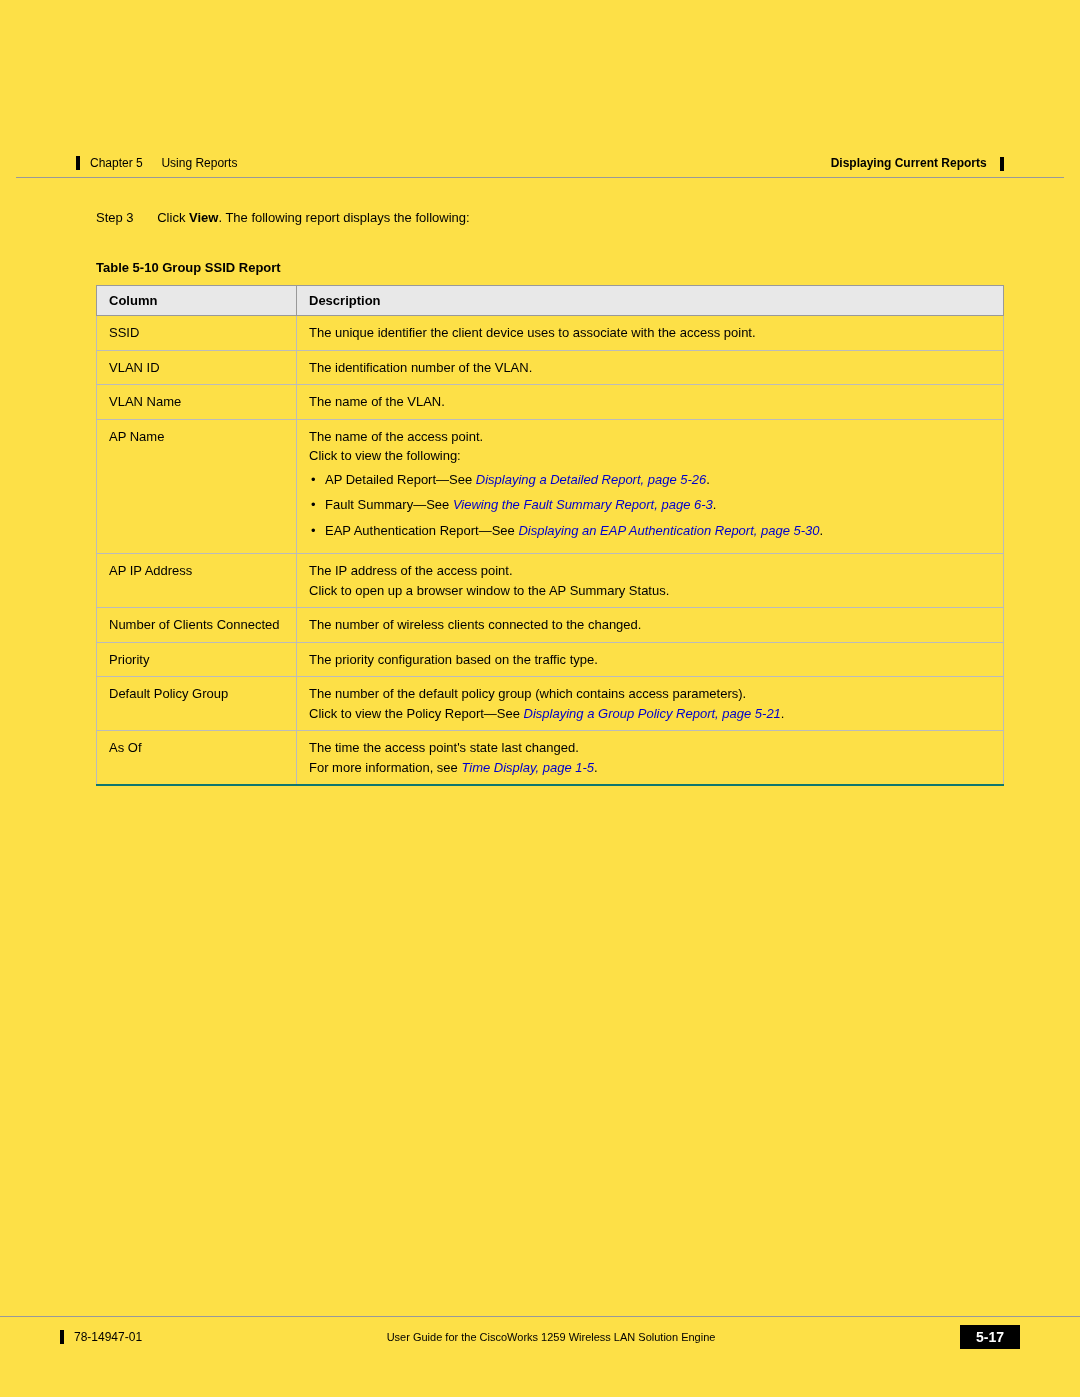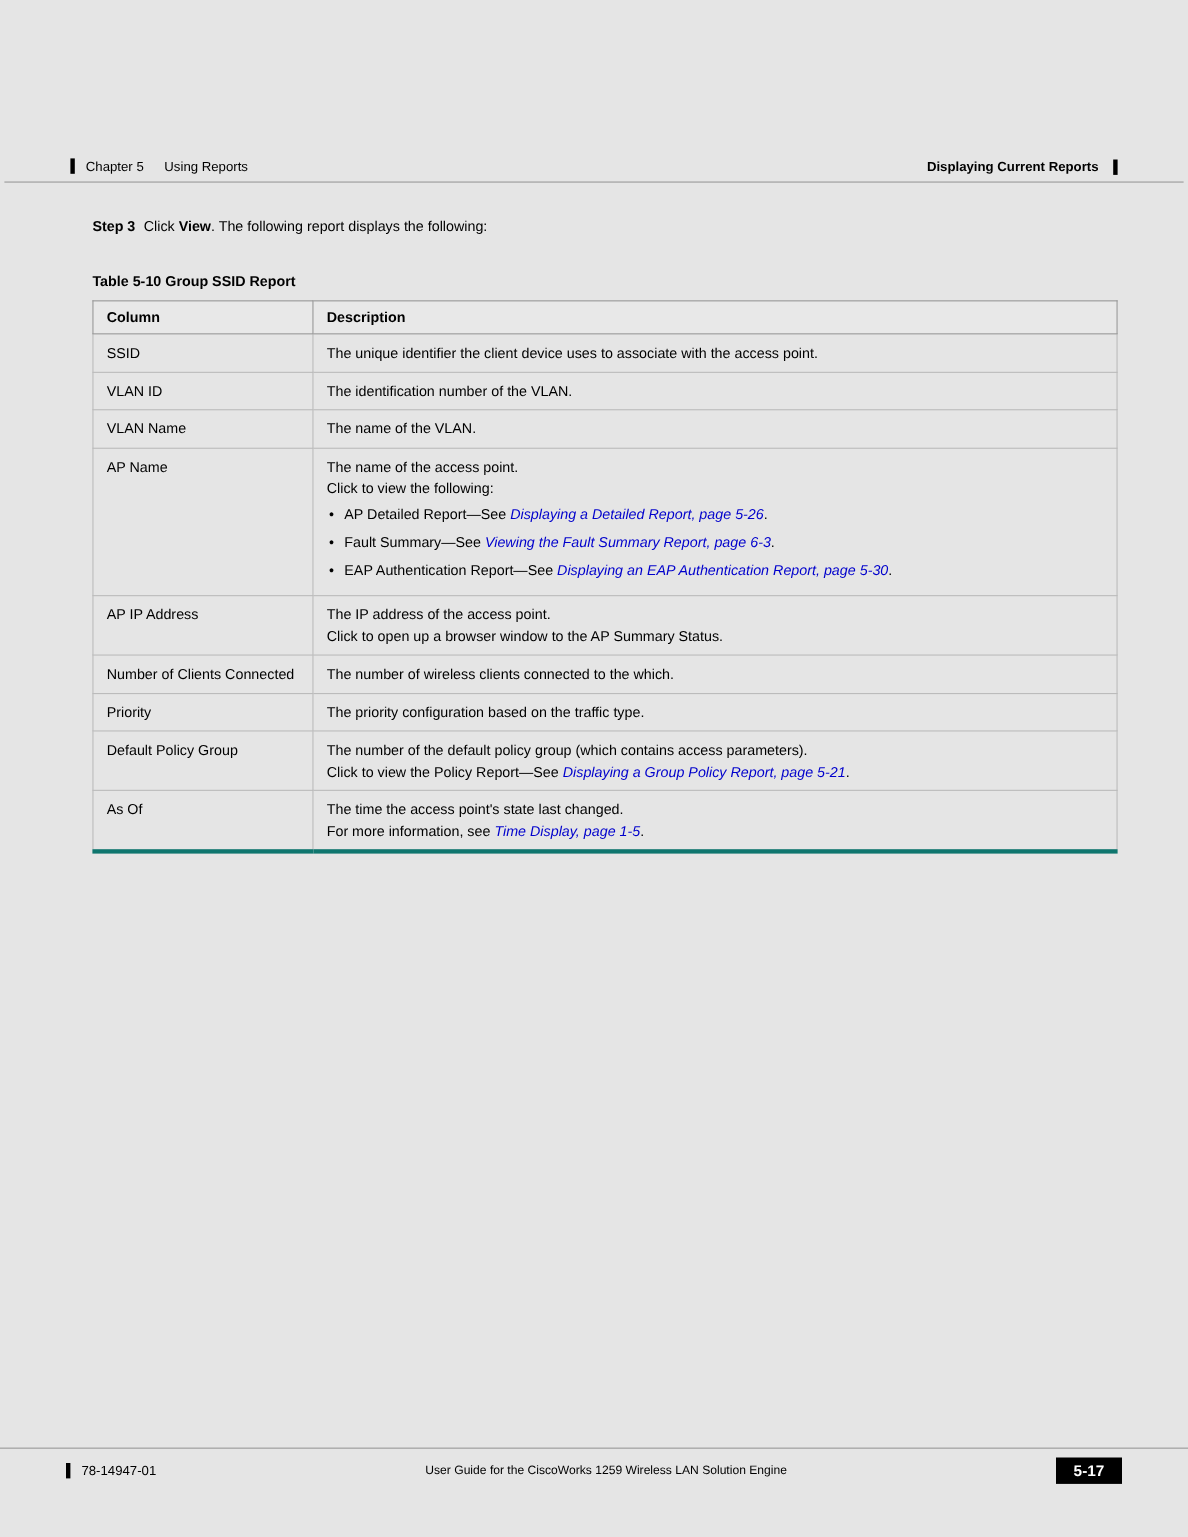--- a/index.html
+++ b/index.html
@@ -9,24 +9,24 @@
       font-size: 13px;
       color: #000;
       width: 1080px;
       min-height: 1397px;
       position: relative;
     }
 
     .page-container {
       width: 1080px;
       min-height: 1397px;
-      background: #e5e5e5;
+      background: #fde047;
       display: flex;
       flex-direction: column;
-      padding: 4px;
+      padding: 16px;
     }
 
     
     .header-bar {
       display: flex;
       justify-content: space-between;
       align-items: center;
       padding: 10px 60px 6px 60px;
       border-bottom: 1px solid #999;
       margin-top: 130px;
@@ -58,22 +58,22 @@
       flex: 1;
     }
 
     .step-line {
       margin-bottom: 20px;
       font-size: 13px;
       line-height: 1.5;
     }
 
     .step-label {
-      font-weight: bold;
-      margin-right: 4px;
+      font-weight: normal;
+      margin-right: 20px;
     }
 
     .bold-word {
       font-weight: bold;
     }
 
     
     .table-title {
       font-weight: bold;
       font-size: 13px;
@@ -100,21 +100,21 @@
 
     .report-table td {
       padding: 7px 12px;
       border: 1px solid #bbb;
       vertical-align: top;
       font-size: 13px;
       line-height: 1.5;
     }
 
     .report-table tr:last-child td {
-      border-bottom: 4px solid #0f766e;
+      border-bottom: 2px solid #0f766e;
     }
 
     .col-column {
       width: 200px;
     }
 
     .col-description {
       width: auto;
     }
 
@@ -262,21 +262,21 @@
         <tr>
           <td>AP IP Address</td>
           <td>
             <div>The IP address of the access point.</div>
             <div>Click to open up a browser window to the AP Summary Status.</div>
           </td>
         </tr>
 
         <tr>
           <td>Number of Clients Connected</td>
-          <td>The number of wireless clients connected to the which.</td>
+          <td>The number of wireless clients connected to the changed.</td>
         </tr>
 
         <tr>
           <td>Priority</td>
           <td>The priority configuration based on the traffic type.</td>
         </tr>
 
         <tr>
           <td>Default Policy Group</td>
           <td>

